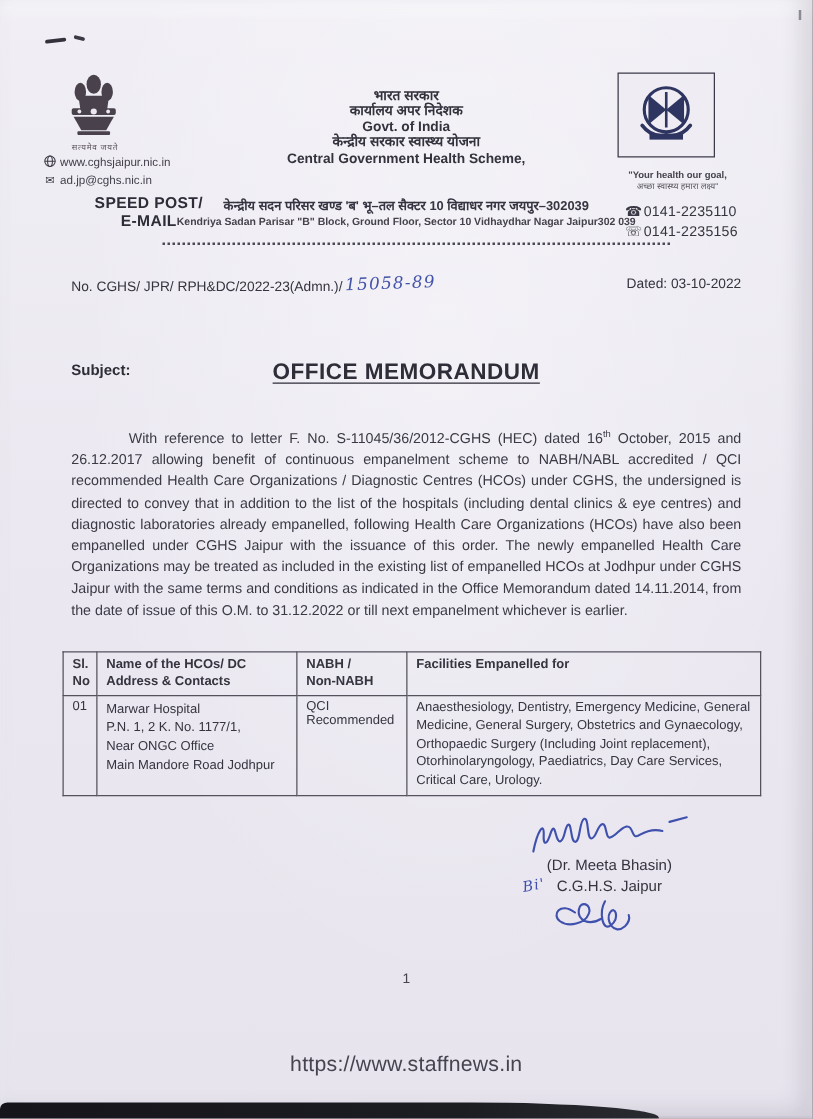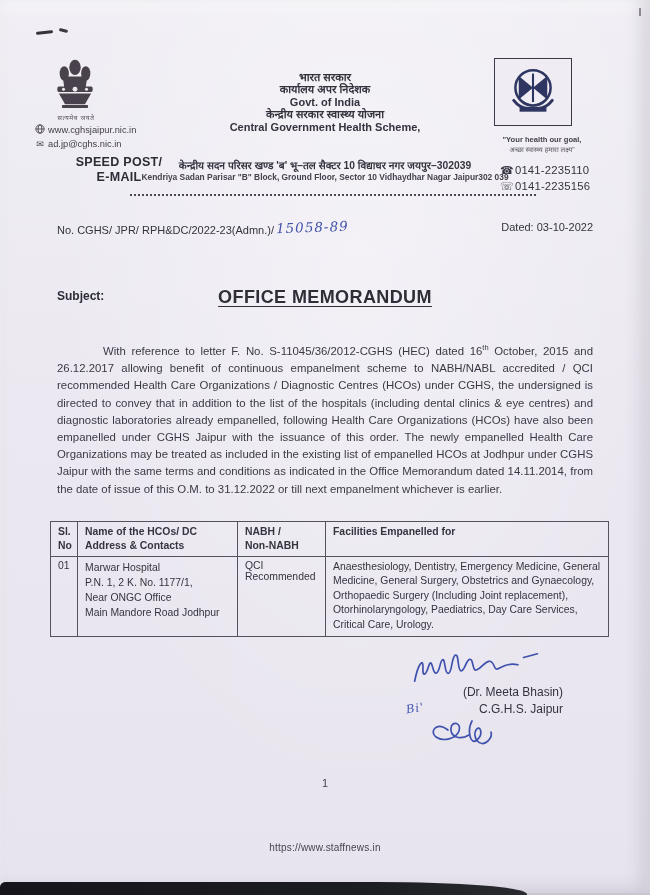--- a/index.html
+++ b/index.html
@@ -61,29 +61,29 @@
   table.hco { position:absolute; left:50px; top:521px; width:558px; border-collapse:collapse; font-size:10.4px; color:#35343f; table-layout:fixed; }
   table.hco th, table.hco td { border:1px solid #55525e; padding:3px 7px 4px 7px; vertical-align:top; text-align:left;margin-top:36px; }
   table.hco th { font-weight:700; line-height:13.5px; }
   table.hco .hl { display:block; }
   td.c-name { line-height:15px; }
   td.c-name span { display:block; }
   td.c-fac { text-align:justify; line-height:14.4px; }
   td.c-sl { text-align:left; }
 
   
-  .sig-block { position:absolute; left:388px; top:648px; width:175px; text-align:right; font-size:12px; color:#34333e; }
+  .sig-block { position:absolute; left:400px; top:648px; width:175px; text-align:center; font-size:12px; color:#34333e; }
   .sig-scrawl { display:block; margin:0 auto -2px auto; transform:rotate(-3deg); }
   .sig-line { line-height:17px; }
   .office-line { position:relative; }
   .initials-mark { position:absolute; left:18px; top:-1px; font-family:"DejaVu Serif", serif; font-style:italic; color:#3f51ad; font-size:11.5px; transform:rotate(-10deg); letter-spacing:1px; }
   .sig-scrawl2 { display:block; margin:-2px auto 0 38px; }
 
   .page-num { position:absolute; top:777px; left:0; width:100%; text-align:center; font-size:11px; color:#45444e; }
-  .footer-url { position:absolute; top:842px; left:0; width:100%; text-align:center; font-size:10px; color:#46454f; letter-spacing:.2px; }
+  .footer-url { position:absolute; top:842px; left:0; width:100%; text-align:center; font-size:17px; color:#46454f; letter-spacing:.2px; }
 
   .bottom-band { position:absolute; left:0; bottom:0; width:527px; height:13px; background:linear-gradient(90deg,#15151b 0%, #1c1c23 70%, #2a2a31 100%); border-top-right-radius:150px 12px; border-top-left-radius:6px 5px; }
   .bottom-edge { position:absolute; left:0; bottom:0; width:100%; height:2px; background:#c9c5d1; }
 </style>
 </head>
 <body>
 
 <div class="page">
 
   <div class="staple"></div>

